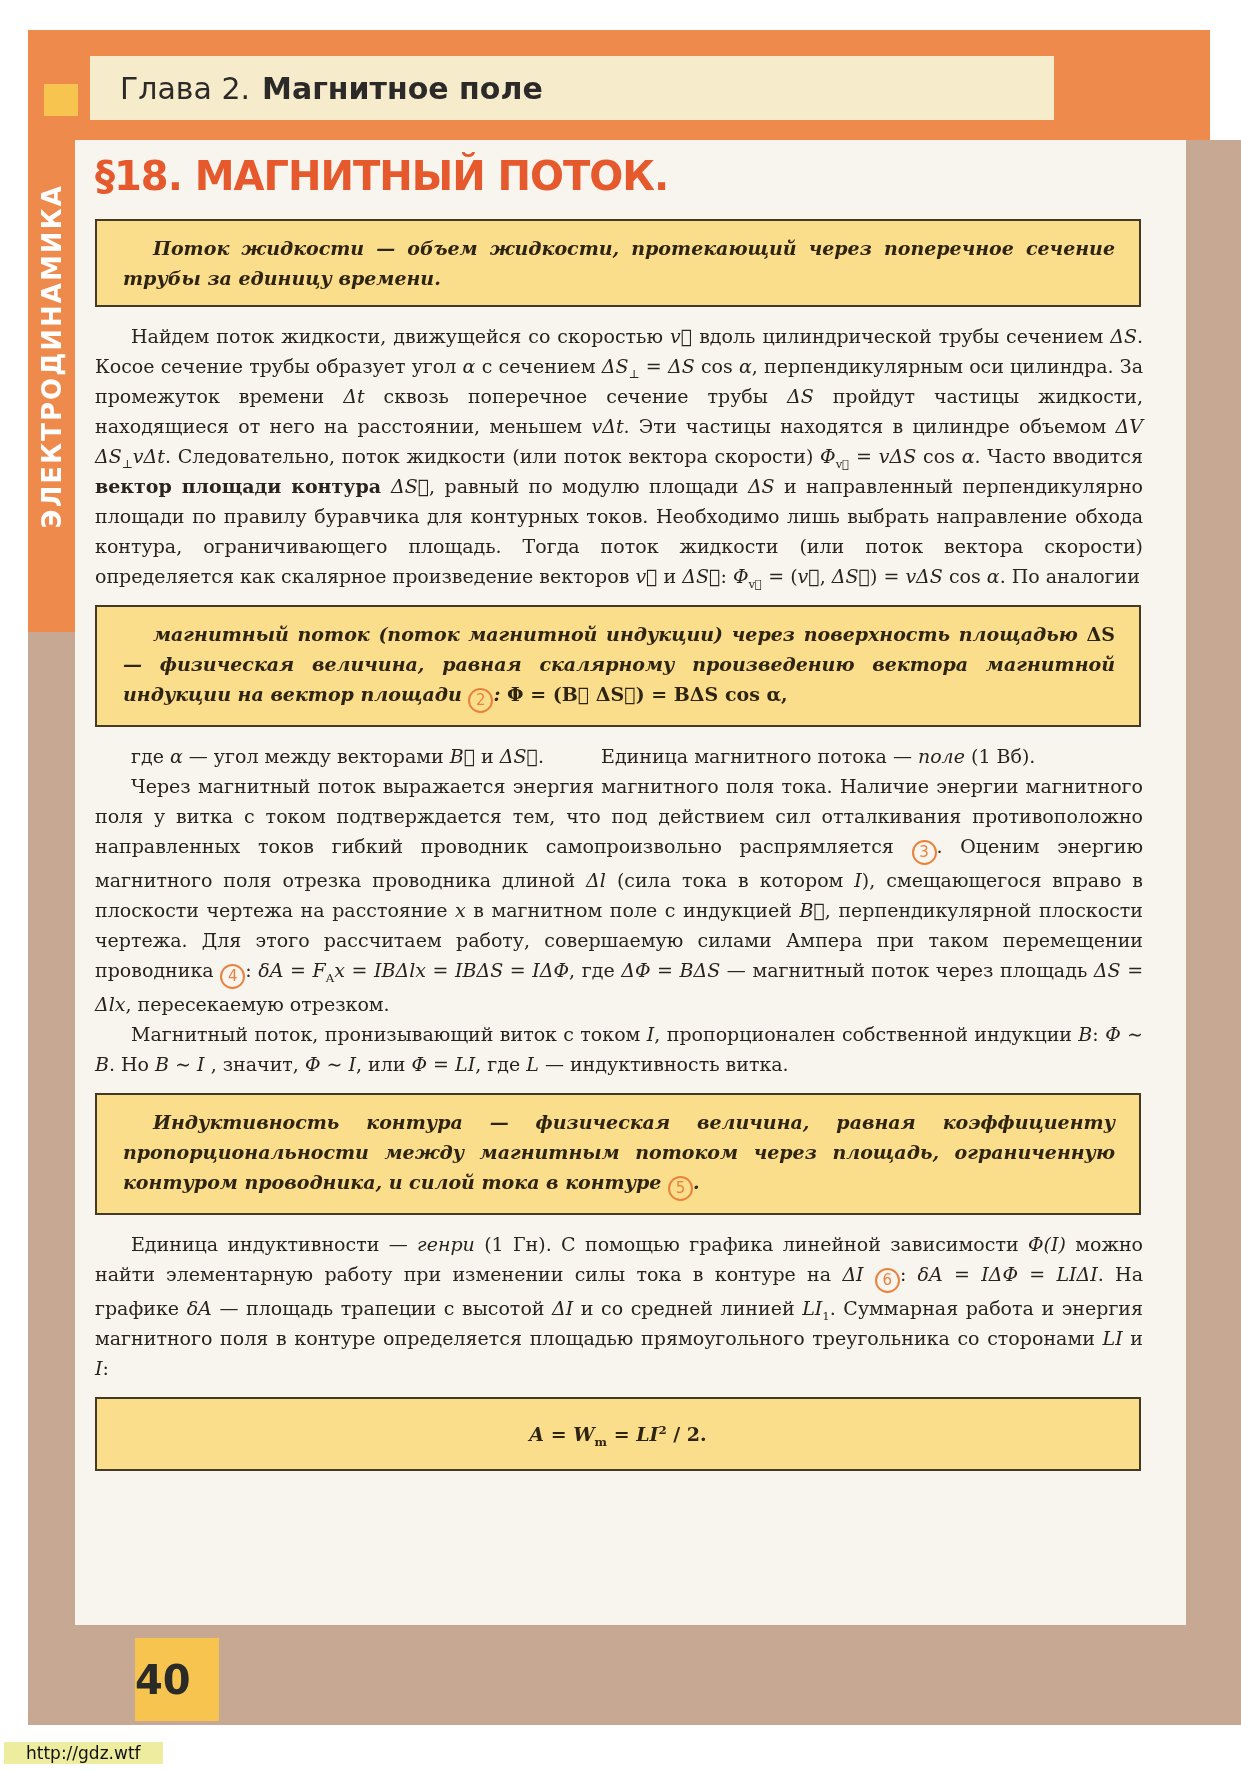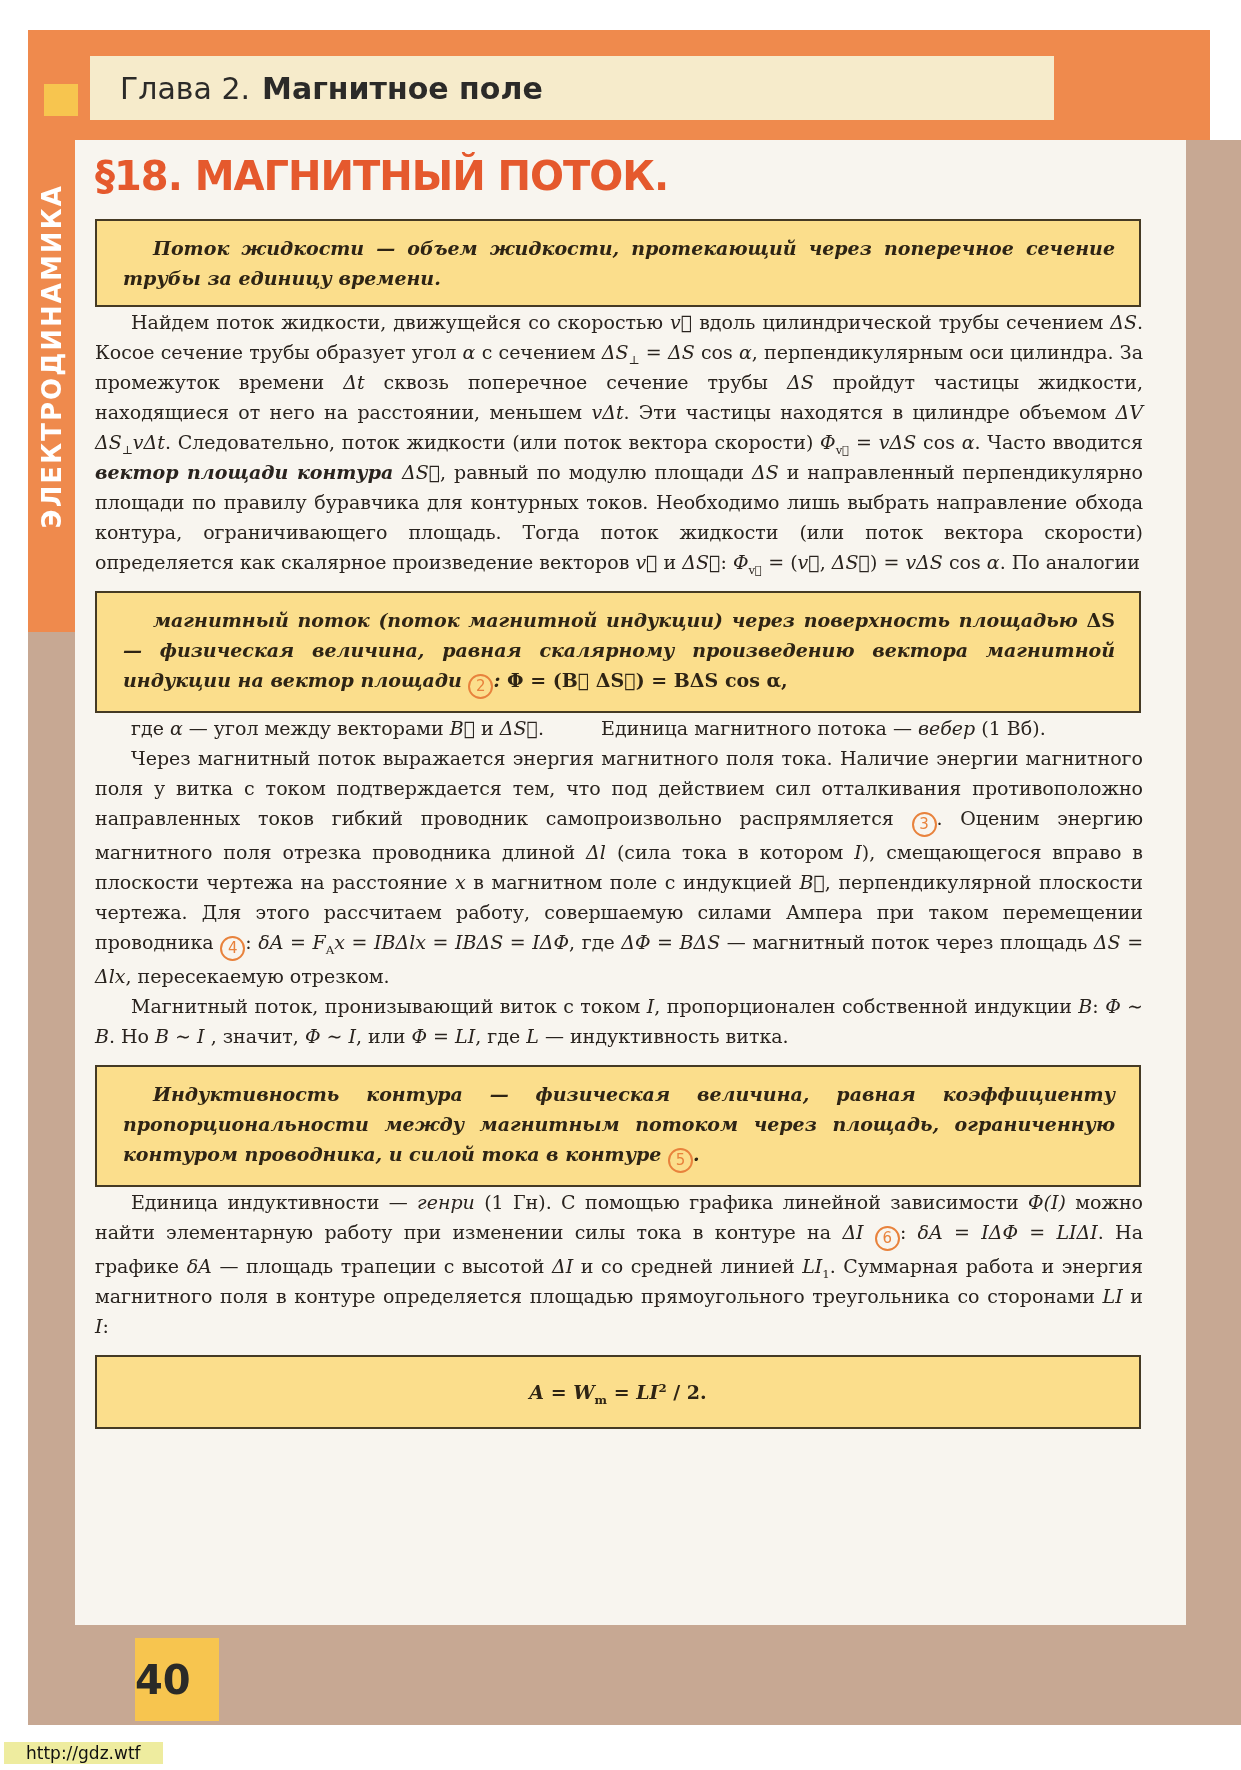--- a/index.html
+++ b/index.html
@@ -36,30 +36,30 @@
   .section-title{
     font-family:"DejaVu Sans", sans-serif;font-weight:bold;
     font-size:40px;line-height:1.22;letter-spacing:-1px;color:#e5592d;
     margin:2px 0 18px 0;
   }
   
   .block{font-size:19px;line-height:30px;color:#29231e;text-align:justify;}
   .paragraph{text-indent:36px;margin:0;}
   .definition{
     border:2px solid #453a24;background:#fbde8c;color:#2e2414;
-    padding:12px 24px 12px 26px;margin:14px 2px 0 0;
+    padding:12px 24px 12px 26px;margin:14px 2px 14px 0;
     font-weight:bold;font-style:italic;text-indent:30px;
   }
   .formula{
     border:2px solid #453a24;background:#fbde8c;color:#2e2414;
     padding:20px 10px;margin:14px 2px 0 0;
     font-weight:bold;text-align:center;text-indent:0;
   }
   .run-i{font-style:italic;}
-  .run-bi{font-style:italic;font-weight:bold;}
+  .run-bi{font-weight:bold;}
   .run-m{font-style:normal;}
   sub.run-sub,sup.run-sup{font-size:0.62em;line-height:0;}
   .run-c{
     display:inline-block;width:25px;height:25px;box-sizing:border-box;
     border:2px solid #e8823c;border-radius:50%;
     color:#e8823c;font-style:normal;font-weight:normal;
     font-family:"DejaVu Sans", sans-serif;font-size:15px;line-height:21px;
     text-align:center;text-indent:0;vertical-align:-4px;
   }
   
@@ -90,21 +90,21 @@
 </div>
 
 <div class="page">
   <div class="content">
     <div class="section-title">
       <div>§18. МАГНИТНЫЙ ПОТОК.</div>
     </div>
       <div class="block definition">Поток жидкости — объем жидкости, протекающий через поперечное сечение трубы за единицу времени.</div>
       <div class="block paragraph">Найдем поток жидкости, движущейся со скоростью <span class="run-i">v⃗</span> вдоль цилиндрической трубы сечением <span class="run-i">ΔS</span>. Косое сечение трубы образует угол <span class="run-i">α</span> с сечением <span class="run-i">ΔS</span><sub class="run-sub">⊥</sub> = <span class="run-i">ΔS</span> cos <span class="run-i">α</span>, перпендикулярным оси цилиндра. За промежуток времени <span class="run-i">Δt</span> сквозь поперечное сечение трубы <span class="run-i">ΔS</span> пройдут частицы жидкости, находящиеся от него на расстоянии, меньшем <span class="run-i">vΔt</span>. Эти частицы находятся в цилиндре объемом <span class="run-i">ΔV ΔS</span><sub class="run-sub">⊥</sub><span class="run-i">vΔt</span>. Следовательно, поток жидкости (или поток вектора скорости) <span class="run-i">Φ</span><sub class="run-sub">v⃗</sub> = <span class="run-i">vΔS</span> cos <span class="run-i">α</span>. Часто вводится <span class="run-bi">вектор площади контура </span><span class="run-i">ΔS⃗</span>, равный по модулю площади <span class="run-i">ΔS</span> и направленный перпендикулярно площади по правилу буравчика для контурных токов. Необходимо лишь выбрать направление обхода контура, ограничивающего площадь. Тогда поток жидкости (или поток вектора скорости) определяется как скалярное произведение векторов <span class="run-i">v⃗</span> и <span class="run-i">ΔS⃗</span>: <span class="run-i">Φ</span><sub class="run-sub">v⃗</sub> = (<span class="run-i">v⃗</span>, <span class="run-i">ΔS⃗</span>) = <span class="run-i">vΔS</span> cos <span class="run-i">α</span>. По аналогии</div>
       <div class="block definition">магнитный поток (поток магнитной индукции) через поверхность площадью <span class="run-m">ΔS</span> — физическая величина, равная скалярному произведению вектора магнитной индукции на вектор площади <span class="run-c">2</span>: <span class="run-m">Φ = (B⃗ ΔS⃗) = BΔS cos α,</span></div>
-      <div class="block paragraph">где <span class="run-i">α</span> — угол между векторами <span class="run-i">B⃗</span> и <span class="run-i">ΔS⃗</span>.   Единица магнитного потока — <span class="run-i">вебер</span> (1 Вб).</div>
+      <div class="block paragraph">где <span class="run-i">α</span> — угол между векторами <span class="run-i">B⃗</span> и <span class="run-i">ΔS⃗</span>.   Единица магнитного потока — <span class="run-i">поле</span> (1 Вб).</div>
       <div class="block paragraph">Через магнитный поток выражается энергия магнитного поля тока. Наличие энергии магнитного поля у витка с током подтверждается тем, что под действием сил отталкивания противоположно направленных токов гибкий проводник самопроизвольно распрямляется <span class="run-c">3</span>. Оценим энергию магнитного поля отрезка проводника длиной <span class="run-i">Δl</span> (сила тока в котором <span class="run-i">I</span>), смещающегося вправо в плоскости чертежа на расстояние <span class="run-i">x</span> в магнитном поле с индукцией <span class="run-i">B⃗</span>, перпендикулярной плоскости чертежа. Для этого рассчитаем работу, совершаемую силами Ампера при таком перемещении проводника <span class="run-c">4</span>: <span class="run-i">δA</span> = <span class="run-i">F</span><sub class="run-sub">A</sub><span class="run-i">x</span> = <span class="run-i">IBΔlx</span> = <span class="run-i">IBΔS</span> = <span class="run-i">IΔΦ</span>,  где  <span class="run-i">ΔΦ</span> = <span class="run-i">BΔS</span> — магнитный поток через площадь <span class="run-i">ΔS</span> = <span class="run-i">Δlx</span>,  пересекаемую отрезком.</div>
       <div class="block paragraph">Магнитный поток, пронизывающий виток с током <span class="run-i">I</span>, пропорционален собственной индукции <span class="run-i">B</span>: <span class="run-i">Φ</span> ∼ <span class="run-i">B</span>. Но <span class="run-i">B</span> ∼ <span class="run-i">I</span> , значит, <span class="run-i">Φ</span> ∼ <span class="run-i">I</span>, или <span class="run-i">Φ</span> = <span class="run-i">LI</span>, где <span class="run-i">L</span> — индуктивность витка.</div>
       <div class="block definition">Индуктивность контура — физическая величина, равная коэффициенту пропорциональности между магнитным потоком через площадь, ограниченную контуром проводника, и силой тока в контуре <span class="run-c">5</span>.</div>
       <div class="block paragraph">Единица индуктивности — <span class="run-i">генри</span> (1 Гн). С помощью графика линейной зависимости <span class="run-i">Φ(I)</span> можно найти элементарную работу при изменении силы тока в контуре на <span class="run-i">ΔI</span> <span class="run-c">6</span>: <span class="run-i">δA</span> = <span class="run-i">IΔΦ</span> = <span class="run-i">LIΔI</span>. На графике <span class="run-i">δA</span> — площадь трапеции с высотой <span class="run-i">ΔI</span> и со средней линией <span class="run-i">LI</span><sub class="run-sub">1</sub>. Суммарная работа и энергия магнитного поля в контуре определяется площадью прямоугольного треугольника со сторонами <span class="run-i">LI</span> и <span class="run-i">I</span>:</div>
       <div class="block formula"><span class="run-i">A</span> = <span class="run-i">W</span><sub class="run-sub">m</sub> = <span class="run-i">LI</span><sup class="run-sup">2</sup> / 2.</div>
     </div>
 </div>
 
 <div class="pagenum-box">
   <span>40</span>

